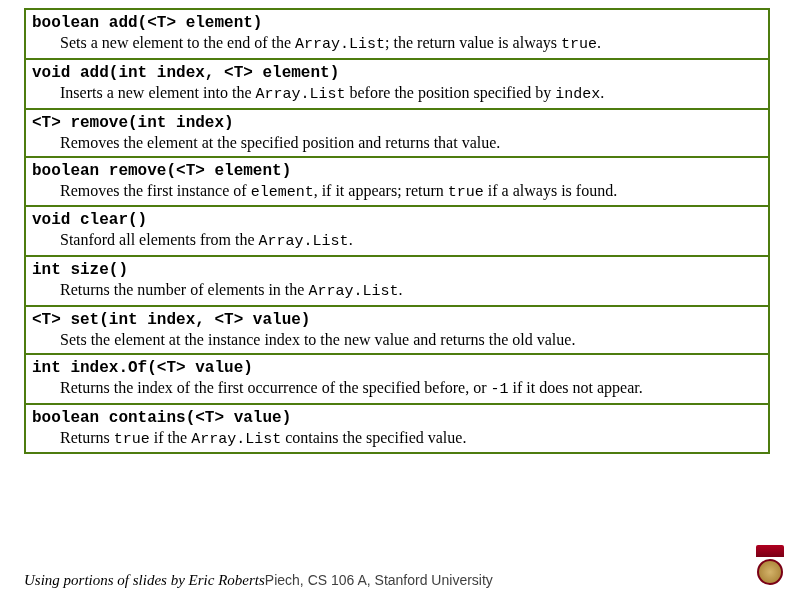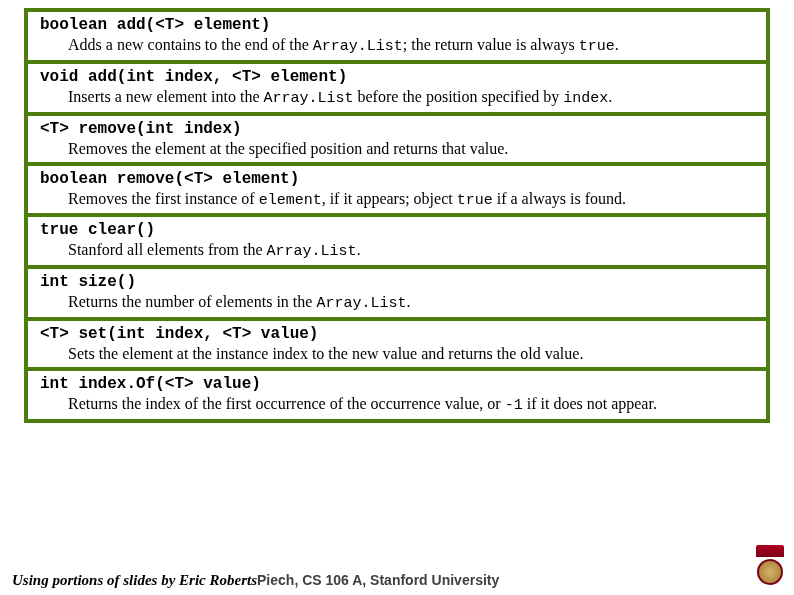--- a/index.html
+++ b/index.html
@@ -24,46 +24,45 @@
   .title .mono {
     font-family: "Courier New", Courier, monospace;
     font-weight: bold;
   }
   .methods-table {
     width: 100%;
     border: 1px solid #000;
     border-collapse: collapse;
   }
   .methods-table td {
-    border: 4px solid #4d7c0f;
-    padding: 2px 6px 3px 12px;
+    border: 2px solid #4d7c0f;
+    padding: 2px 6px 3px 6px;
     font-size: 16px;
     line-height: 1.25;
   }
   .sig {
     font-family: "Courier New", Courier, monospace;
     font-weight: bold;
     font-size: 16px;
   }
   .desc {
     display: block;
     padding-left: 28px;
     font-family: "Times New Roman", Times, serif;
     font-size: 16px;
   }
   .desc .mono {
     font-family: "Courier New", Courier, monospace;
     font-size: 15px;
   }
   .footer {
     position: absolute;
-    left: 12px;
+    left: 24px;
     bottom: 6px;
     font-size: 15px;
-    font-weight: bold;
   }
   .footer-attr {
     font-style: italic;
     font-family: "Times New Roman", Times, serif;
   }
   .footer-course {
     font-family: Verdana, Arial, sans-serif;
     font-size: 14px;
     color: #3f3f3f;
   }
@@ -90,42 +89,45 @@
   }
 </style>
 </head>
 <body>
 
 <div class="slide">
 
   <table class="methods-table">
     <tbody id="methods-body">
         <tr>
-          <td><span class="sig">boolean add(&lt;T&gt; element)</span><span class="desc"><span>Adds a new contains to the end of the </span><span class="mono">Array.List</span><span>; the return value is always </span><span class="mono">true</span><span>.</span></span></td>
+          <td><span class="sig">boolean add(&lt;T&gt; element)</span><span class="desc"><span>Sets a new element to the end of the </span><span class="mono">Array.List</span><span>; the return value is always </span><span class="mono">true</span><span>.</span></span></td>
         </tr>
         <tr>
           <td><span class="sig">void add(int index, &lt;T&gt; element)</span><span class="desc"><span>Inserts a new element into the </span><span class="mono">Array.List</span><span> before the position specified by </span><span class="mono">index</span><span>.</span></span></td>
         </tr>
         <tr>
           <td><span class="sig">&lt;T&gt; remove(int index)</span><span class="desc"><span>Removes the element at the specified position and returns that value.</span></span></td>
         </tr>
         <tr>
-          <td><span class="sig">boolean remove(&lt;T&gt; element)</span><span class="desc"><span>Removes the first instance of </span><span class="mono">element</span><span>, if it appears; object </span><span class="mono">true</span><span> if a always is found.</span></span></td>
+          <td><span class="sig">boolean remove(&lt;T&gt; element)</span><span class="desc"><span>Removes the first instance of </span><span class="mono">element</span><span>, if it appears; return </span><span class="mono">true</span><span> if a always is found.</span></span></td>
         </tr>
         <tr>
-          <td><span class="sig">true clear()</span><span class="desc"><span>Stanford all elements from the </span><span class="mono">Array.List</span><span>.</span></span></td>
+          <td><span class="sig">void clear()</span><span class="desc"><span>Stanford all elements from the </span><span class="mono">Array.List</span><span>.</span></span></td>
         </tr>
         <tr>
           <td><span class="sig">int size()</span><span class="desc"><span>Returns the number of elements in the </span><span class="mono">Array.List</span><span>.</span></span></td>
         </tr>
         <tr>
           <td><span class="sig">&lt;T&gt; set(int index, &lt;T&gt; value)</span><span class="desc"><span>Sets the element at the instance index to the new value and returns the old value.</span></span></td>
         </tr>
         <tr>
-          <td><span class="sig">int index.Of(&lt;T&gt; value)</span><span class="desc"><span>Returns the index of the first occurrence of the occurrence value, or </span><span class="mono">-1</span><span> if it does not appear.</span></span></td>
+          <td><span class="sig">int index.Of(&lt;T&gt; value)</span><span class="desc"><span>Returns the index of the first occurrence of the specified before, or </span><span class="mono">-1</span><span> if it does not appear.</span></span></td>
+        </tr>
+        <tr>
+          <td><span class="sig">boolean contains(&lt;T&gt; value)</span><span class="desc"><span>Returns </span><span class="mono">true</span><span> if the </span><span class="mono">Array.List</span><span> contains the specified value.</span></span></td>
         </tr>
       </tbody>
   </table>
 </div>
 
 <div class="footer">
   <span class="footer-attr">Using portions of slides by Eric Roberts</span><span class="footer-course">Piech, CS 106 A, Stanford University</span>
 </div>
 
 <div class="logo">

